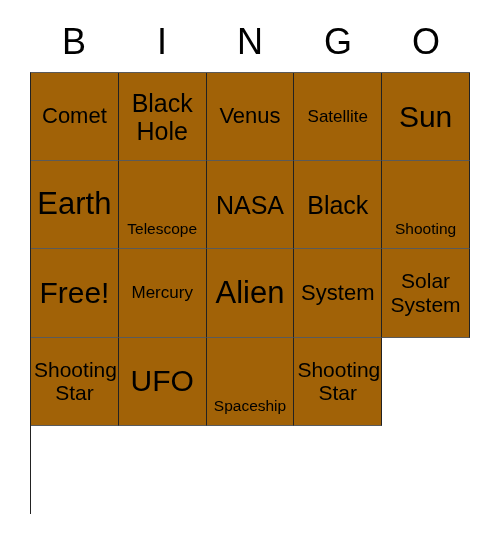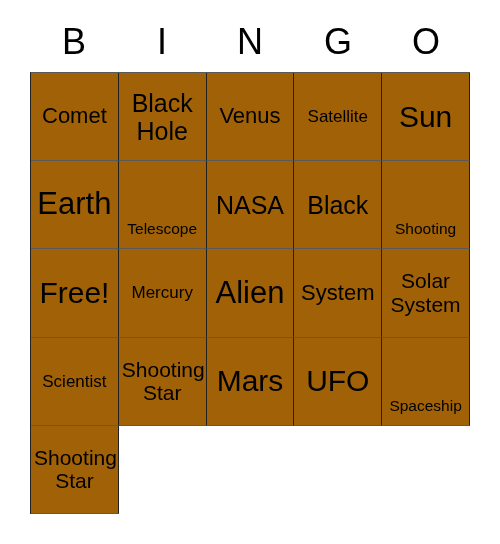--- a/index.html
+++ b/index.html
@@ -147,30 +147,24 @@
       </div>
 
     <div class="cell">
         <span class="cell-text fs-md">System</span>
       </div>
     <div class="cell">
         <span class="cell-text fs-sm">Solar
 System</span>
       </div>
     <div class="cell">
-        <span class="cell-text fs-xs">Scientist</span>
-      </div>
-    <div class="cell">
         <span class="cell-text fs-sm">Shooting
 Star</span>
       </div>
 
-    <div class="cell">
-        <span class="cell-text fs-xl">Mars</span>
-      </div>
     <div class="cell">
         <span class="cell-text fs-xl">UFO</span>
       </div>
     <div class="cell">
         <span class="cell-text fs-xxs">Spaceship</span>
       </div>
     <div class="cell">
         <span class="cell-text fs-sm">Shooting
 Star</span>
       </div>

